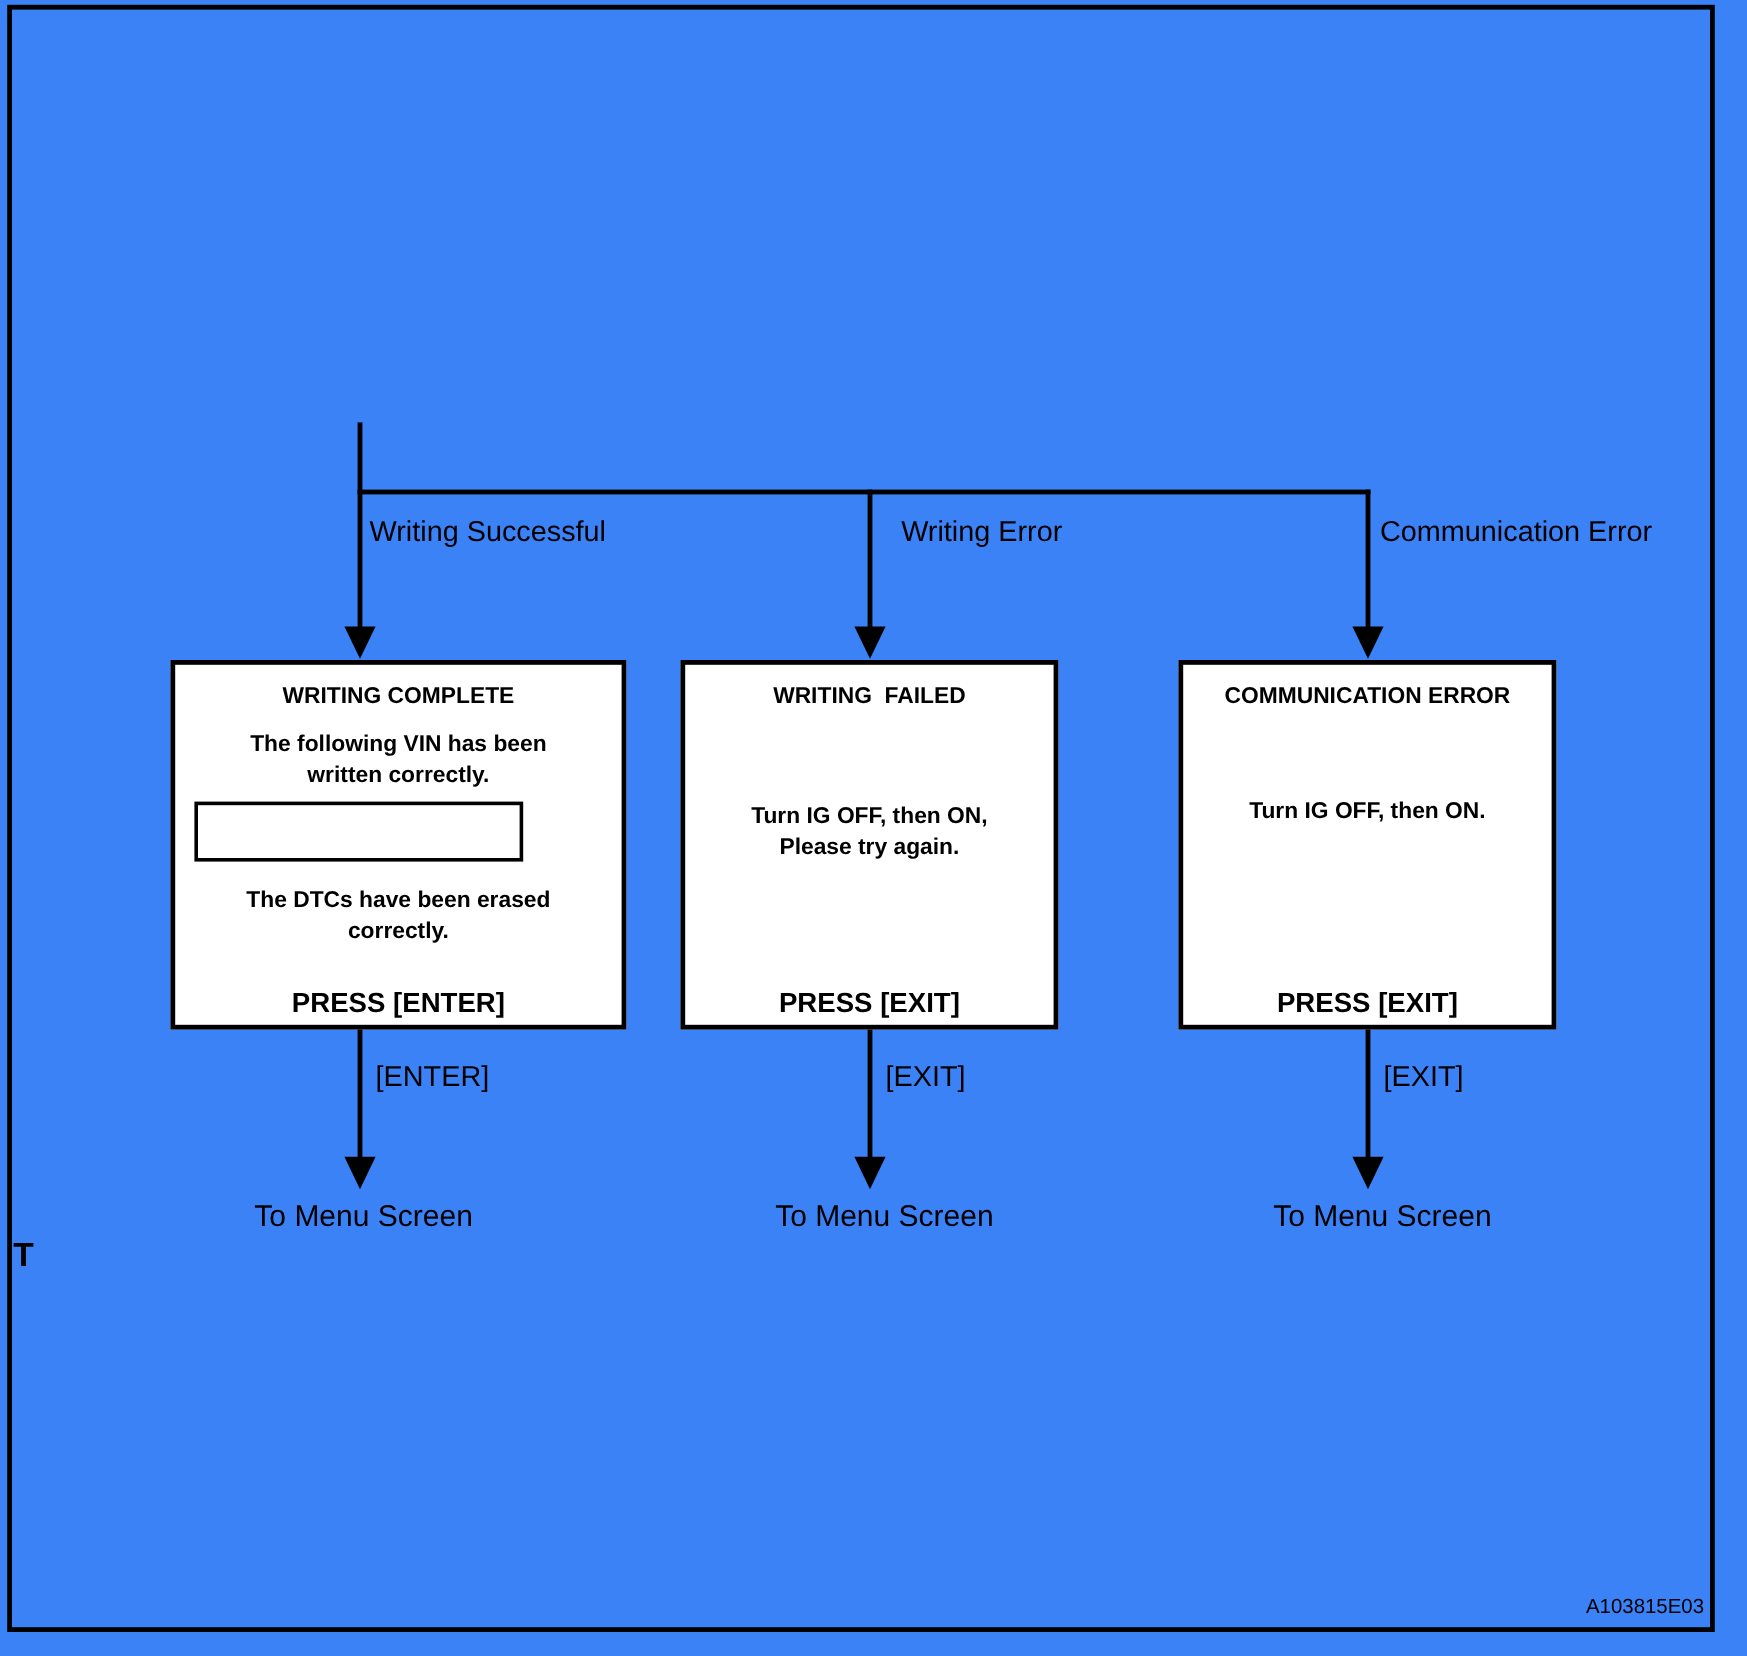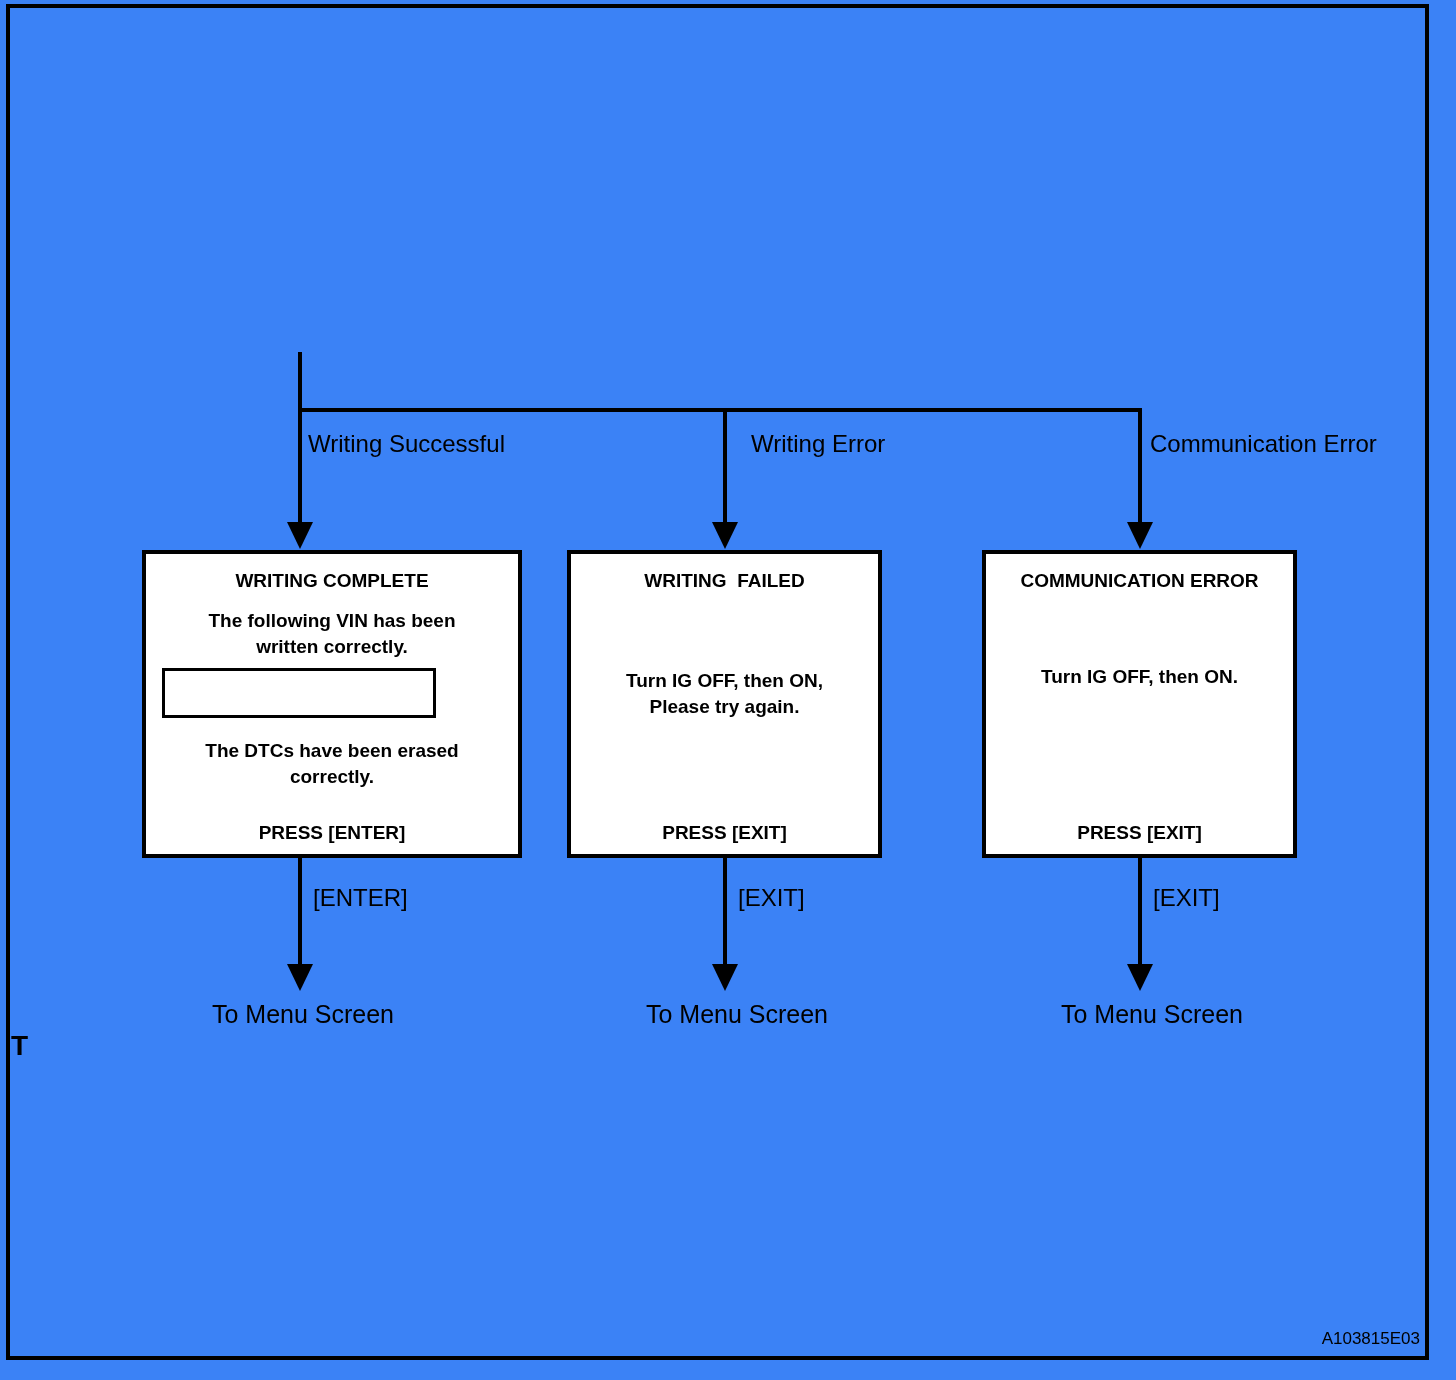--- a/index.html
+++ b/index.html
@@ -52,21 +52,21 @@
   .vin-intro{top:54px;}
   .vin-field{
     position:absolute;left:16px;top:114px;width:274px;height:50px;
     border:3px solid #000;box-sizing:border-box;background:#fff;
   }
   .dtc-note{top:184px;}
   .body-2{top:114px;}
   .body-3{top:110px;}
   .bx-press{
     position:absolute;left:0;right:0;top:268px;text-align:center;
-    font-weight:bold;font-size:19px;white-space:pre;
+    font-weight:bold;font-size:23px;white-space:pre;
   }
   .key-label{position:absolute;font-size:24px;white-space:nowrap;top:884px;}
   .kl-1{left:313px;}
   .kl-2{left:738px;}
   .kl-3{left:1153px;}
   .to-menu{position:absolute;top:1000px;width:320px;text-align:center;font-size:25px;white-space:nowrap;}
   .tm-1{left:143px;}
   .tm-2{left:577px;}
   .tm-3{left:992px;}
   .page-letter{position:absolute;left:11px;top:1030px;font-size:28px;font-weight:bold;}

